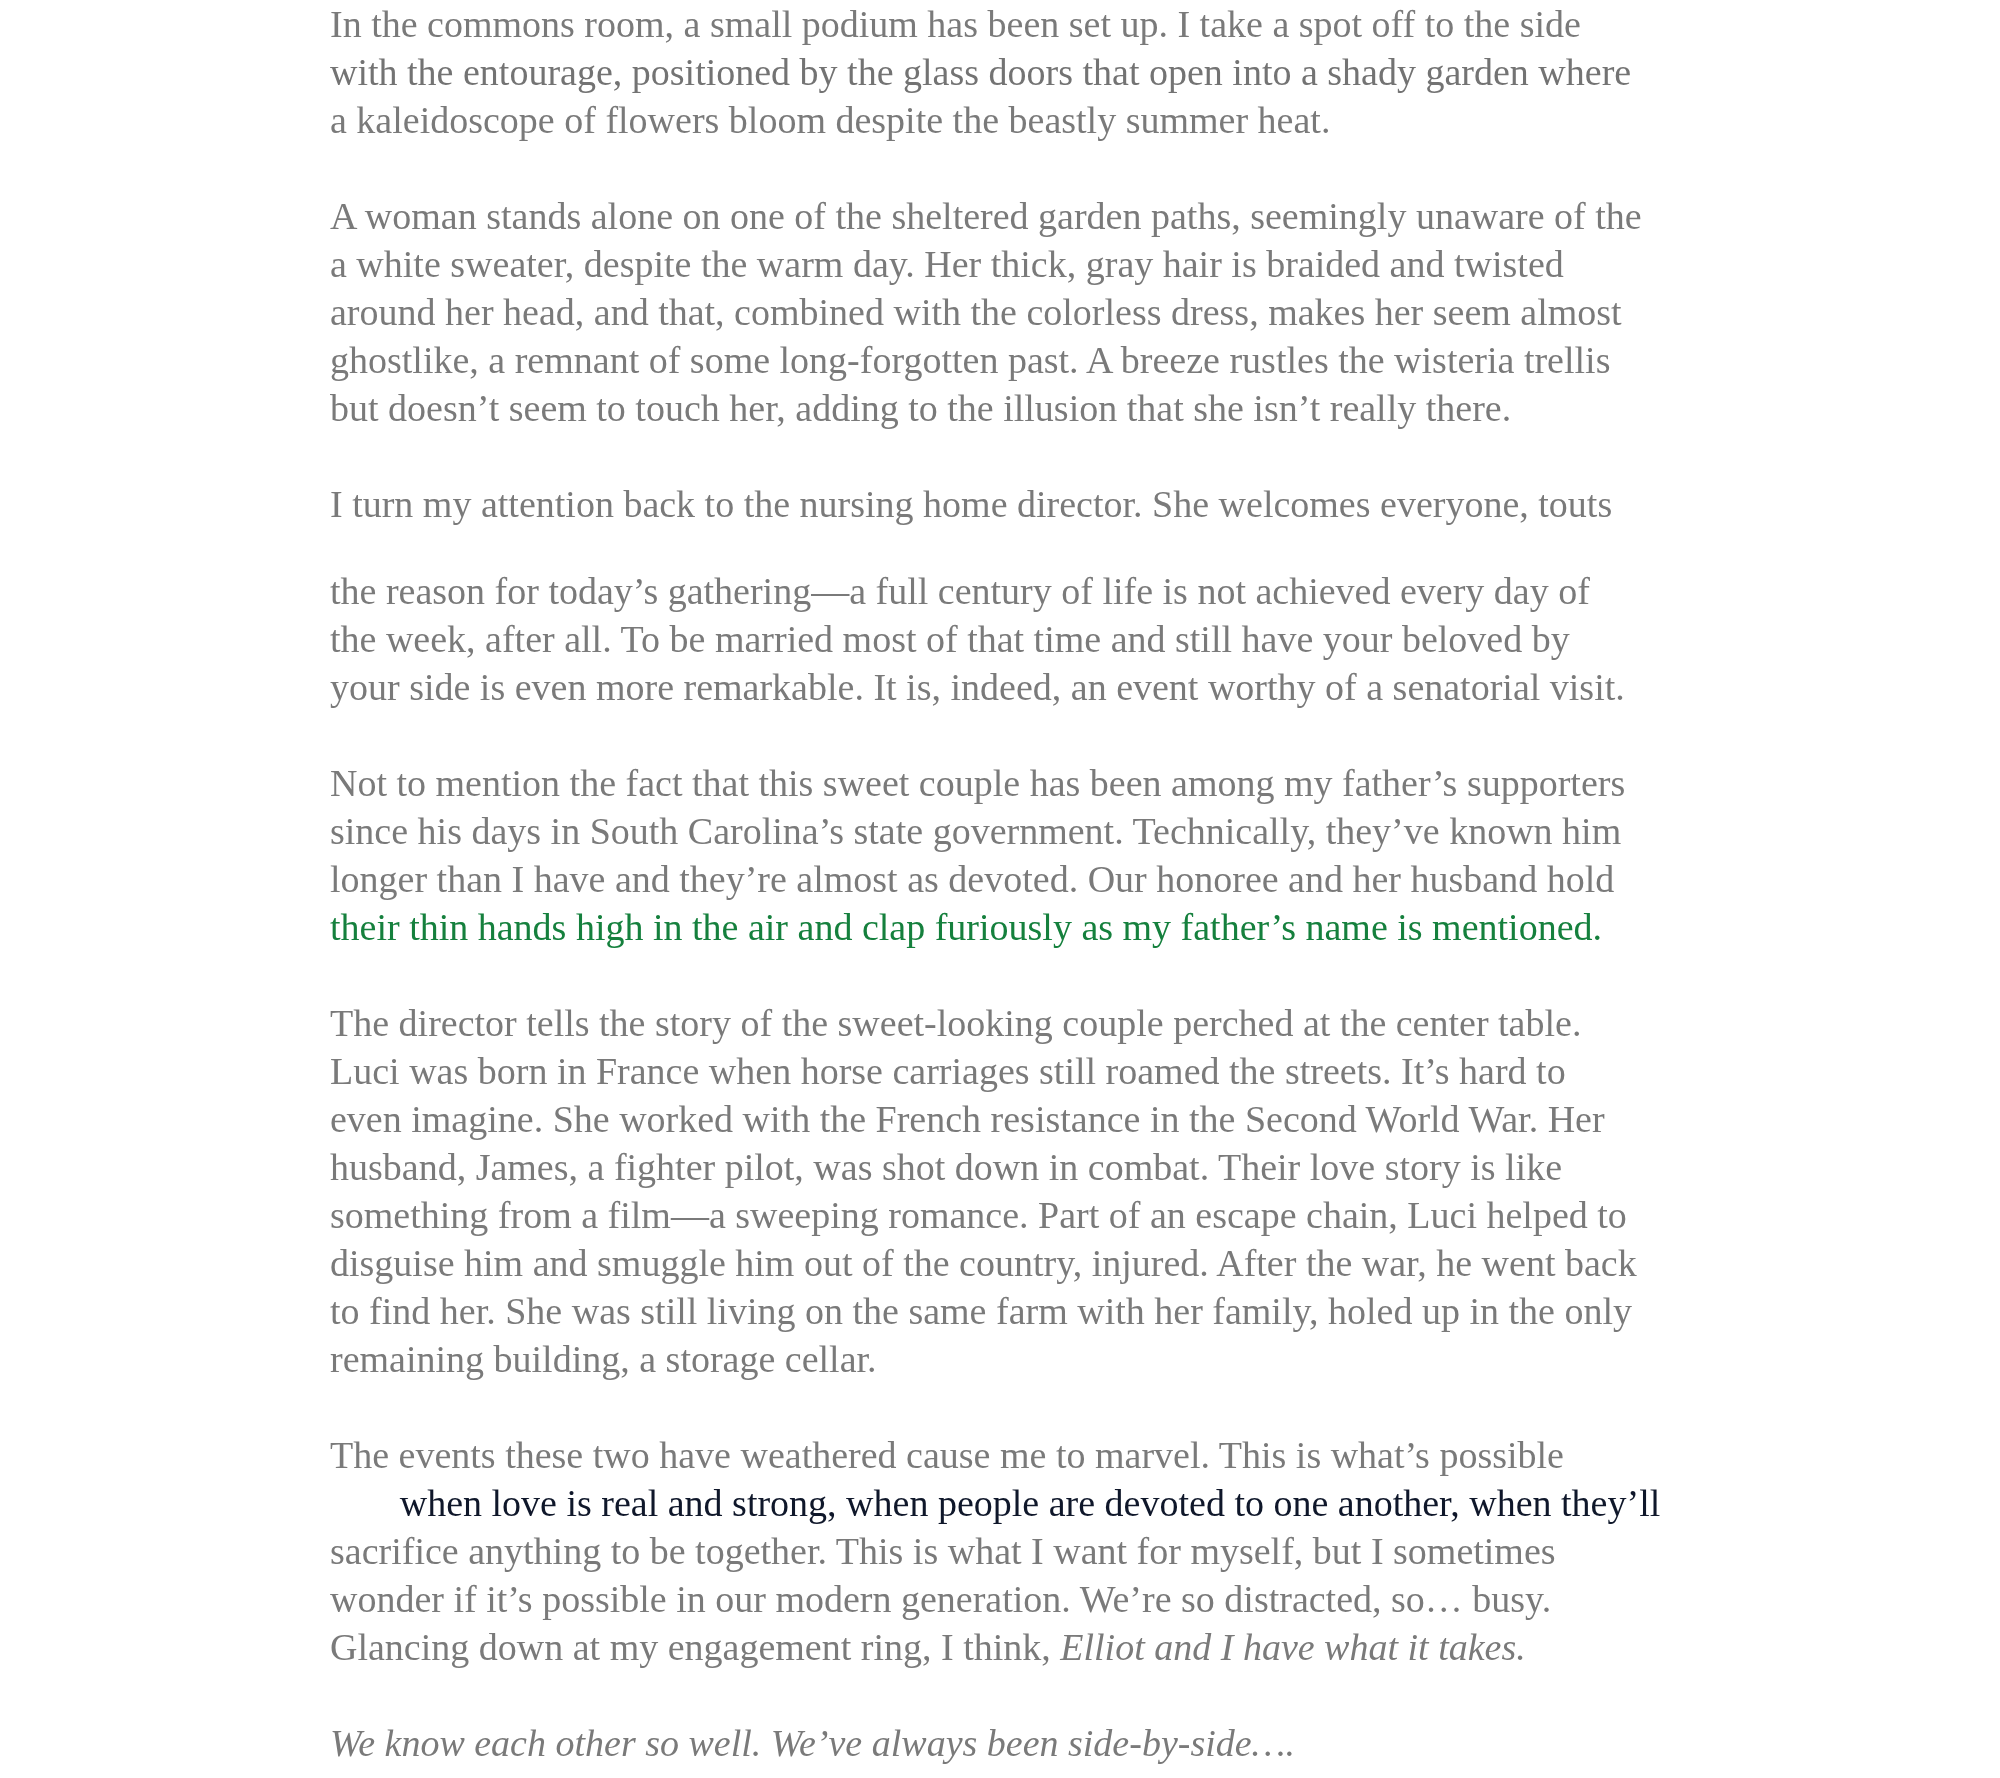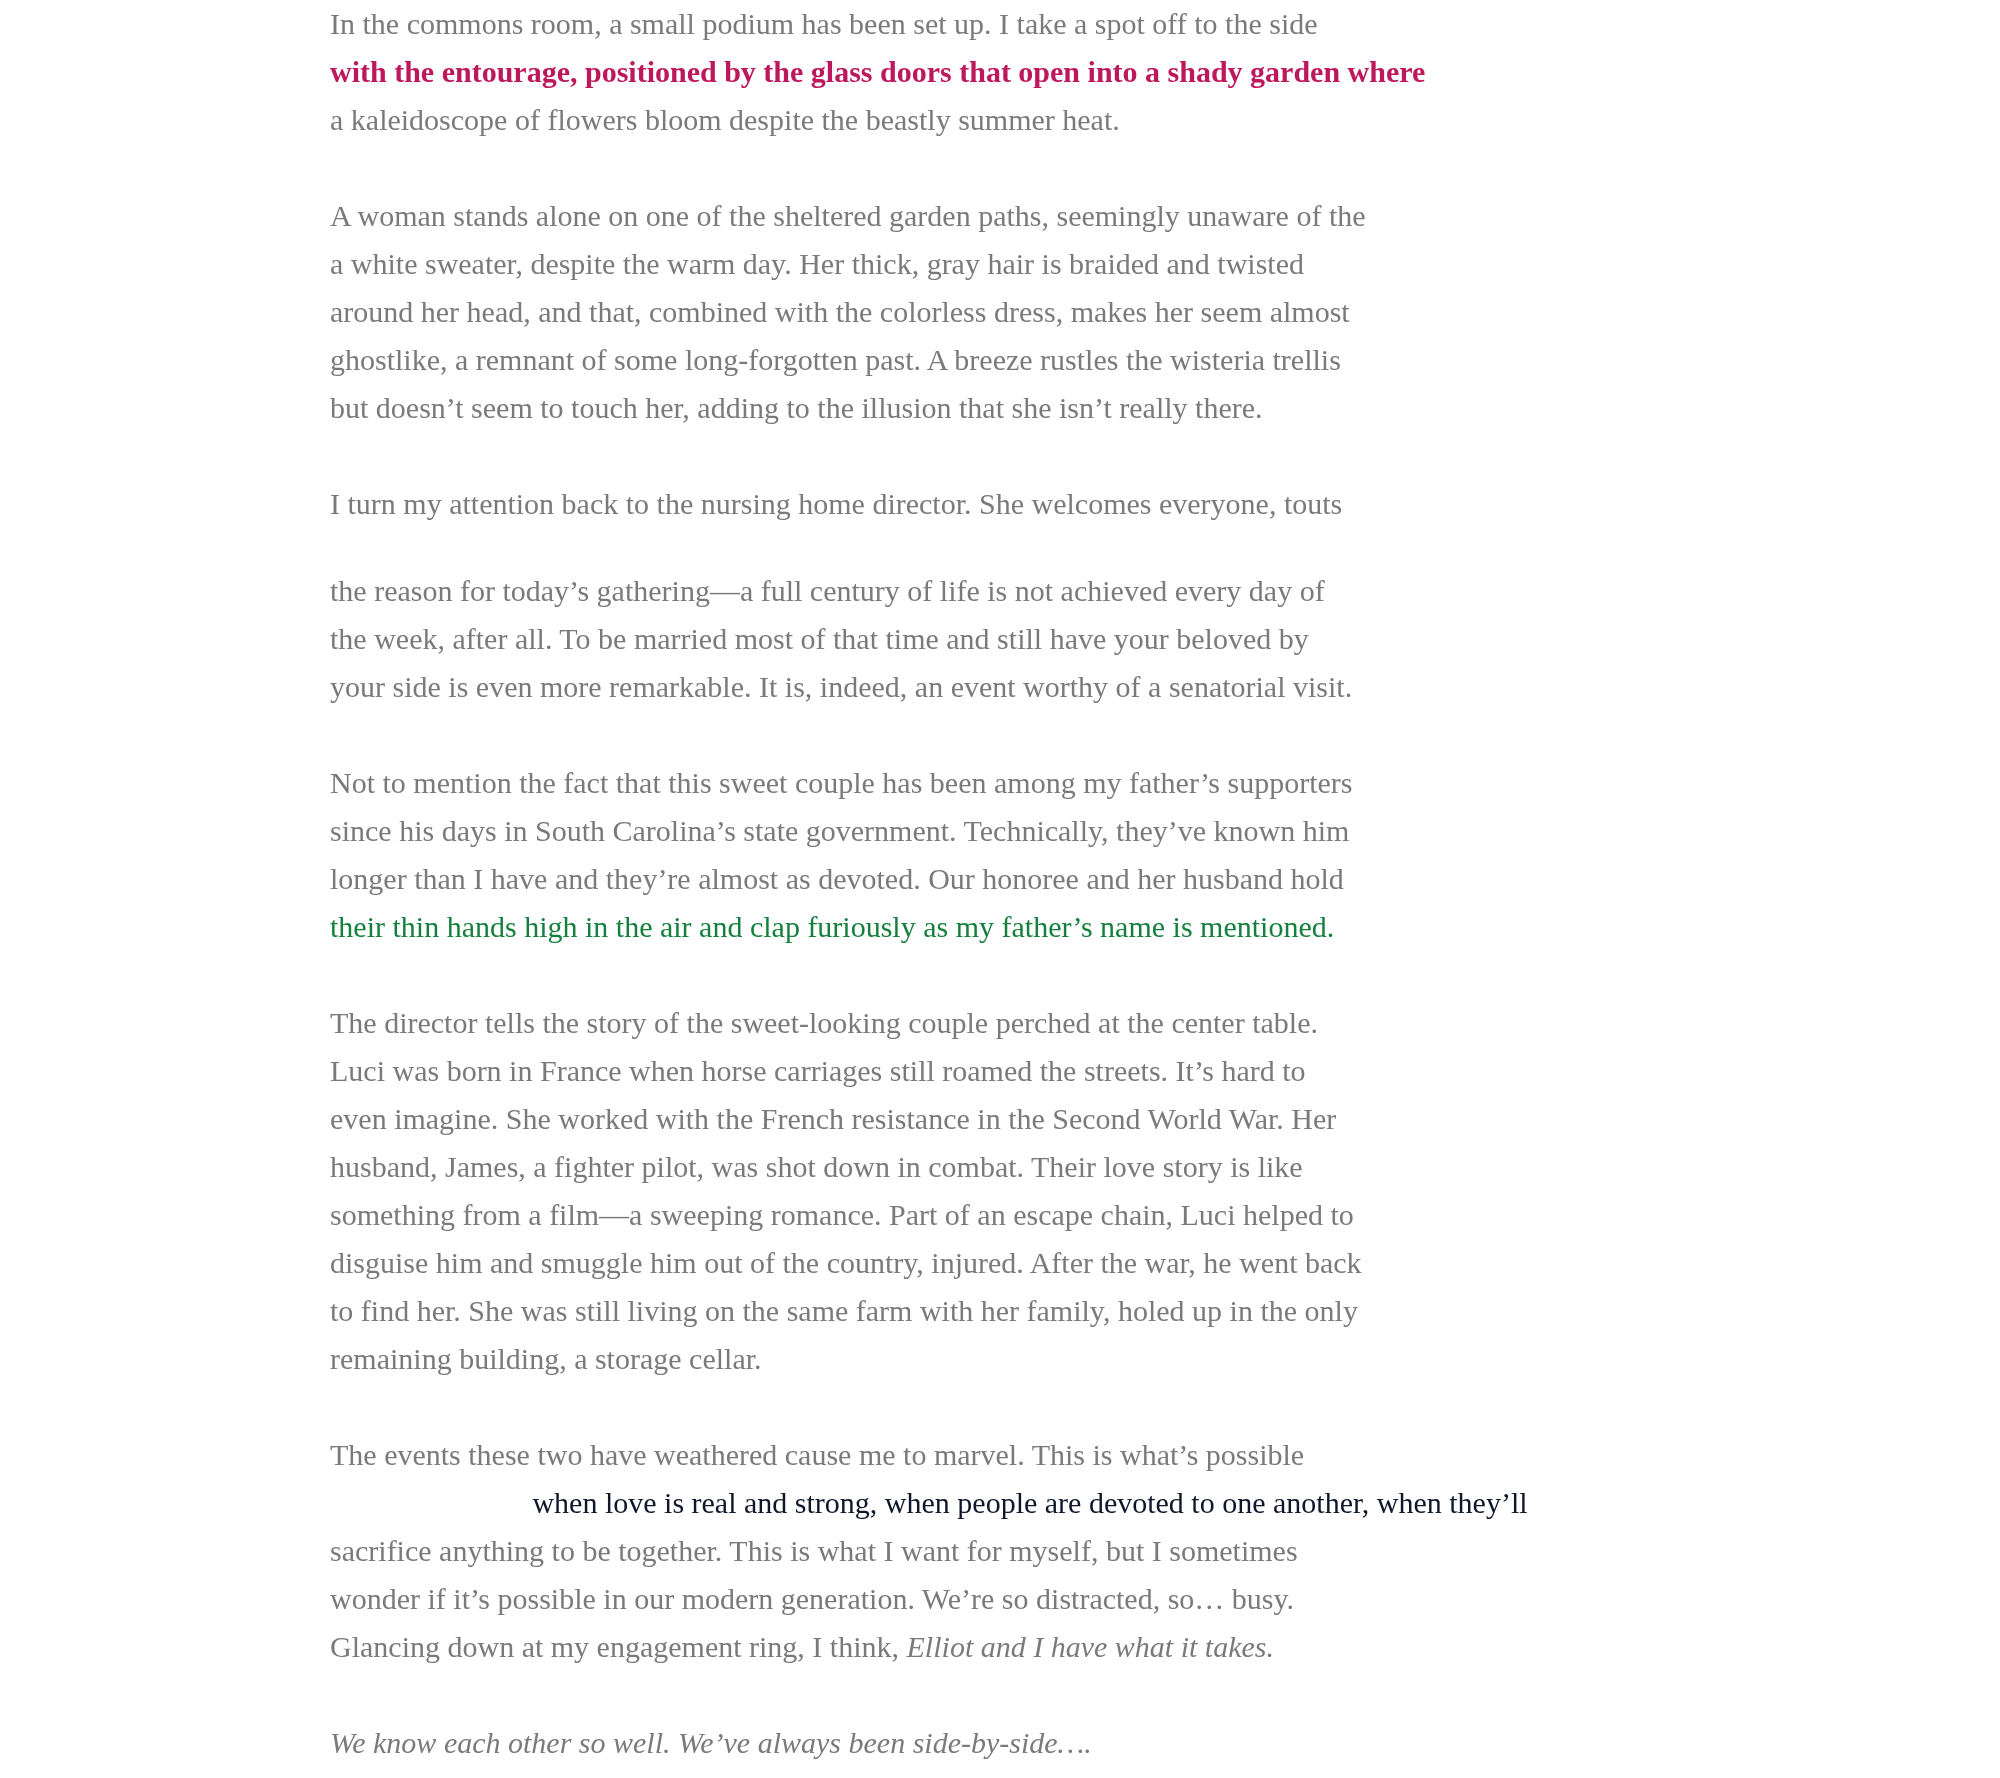--- a/index.html
+++ b/index.html
@@ -18,36 +18,36 @@
     position: absolute;
     left: 330px;
     top: 0;
     width: 1400px;
   }
   .paragraph {
     margin: 0 0 48px 0;
   }
   .line {
     font-family: "Liberation Serif", "DejaVu Serif", serif;
-    font-size: 30px;
+    font-size: 38px;
     line-height: 48px;
     color: #7a7a7a;
     white-space: nowrap;
   }
   .run { font-style: normal; }
   .run.italic { font-style: italic; }
 </style>
 </head>
 <body style="background: rgb(255, 255, 255);">
 
 <main class="page">
   <section class="text-block">
       <div class="paragraph">
         <div class="line" style="color: rgb(122, 122, 122);"><span class="run">In the commons room, a small podium has been set up. I take a spot off to the side</span></div>
-        <div class="line" style="color: #be185d; font-weight: bold;"><span class="run">with the entourage, positioned by the glass doors that open into a shady garden where</span></div>
+        <div class="line" style="color: #737373;"><span class="run">with the entourage, positioned by the glass doors that open into a shady garden where</span></div>
         <div class="line" style="color: rgb(122, 122, 122);"><span class="run">a kaleidoscope of flowers bloom despite the beastly summer heat.</span></div>
       </div>
       <div class="paragraph">
         <div class="line" style="color: rgb(122, 122, 122);"><span class="run">A woman stands alone on one of the sheltered garden paths, seemingly unaware of the</span></div>
         <div class="line" style="color: rgb(122, 122, 122);"><span class="run">a white sweater, despite the warm day. Her thick, gray hair is braided and twisted</span></div>
         <div class="line" style="color: rgb(122, 122, 122);"><span class="run">around her head, and that, combined with the colorless dress, makes her seem almost</span></div>
         <div class="line" style="color: rgb(122, 122, 122);"><span class="run">ghostlike, a remnant of some long-forgotten past. A breeze rustles the wisteria trellis</span></div>
         <div class="line" style="color: rgb(122, 122, 122);"><span class="run">but doesn’t seem to touch her, adding to the illusion that she isn’t really there.</span></div>
       </div>
       <div class="paragraph">

